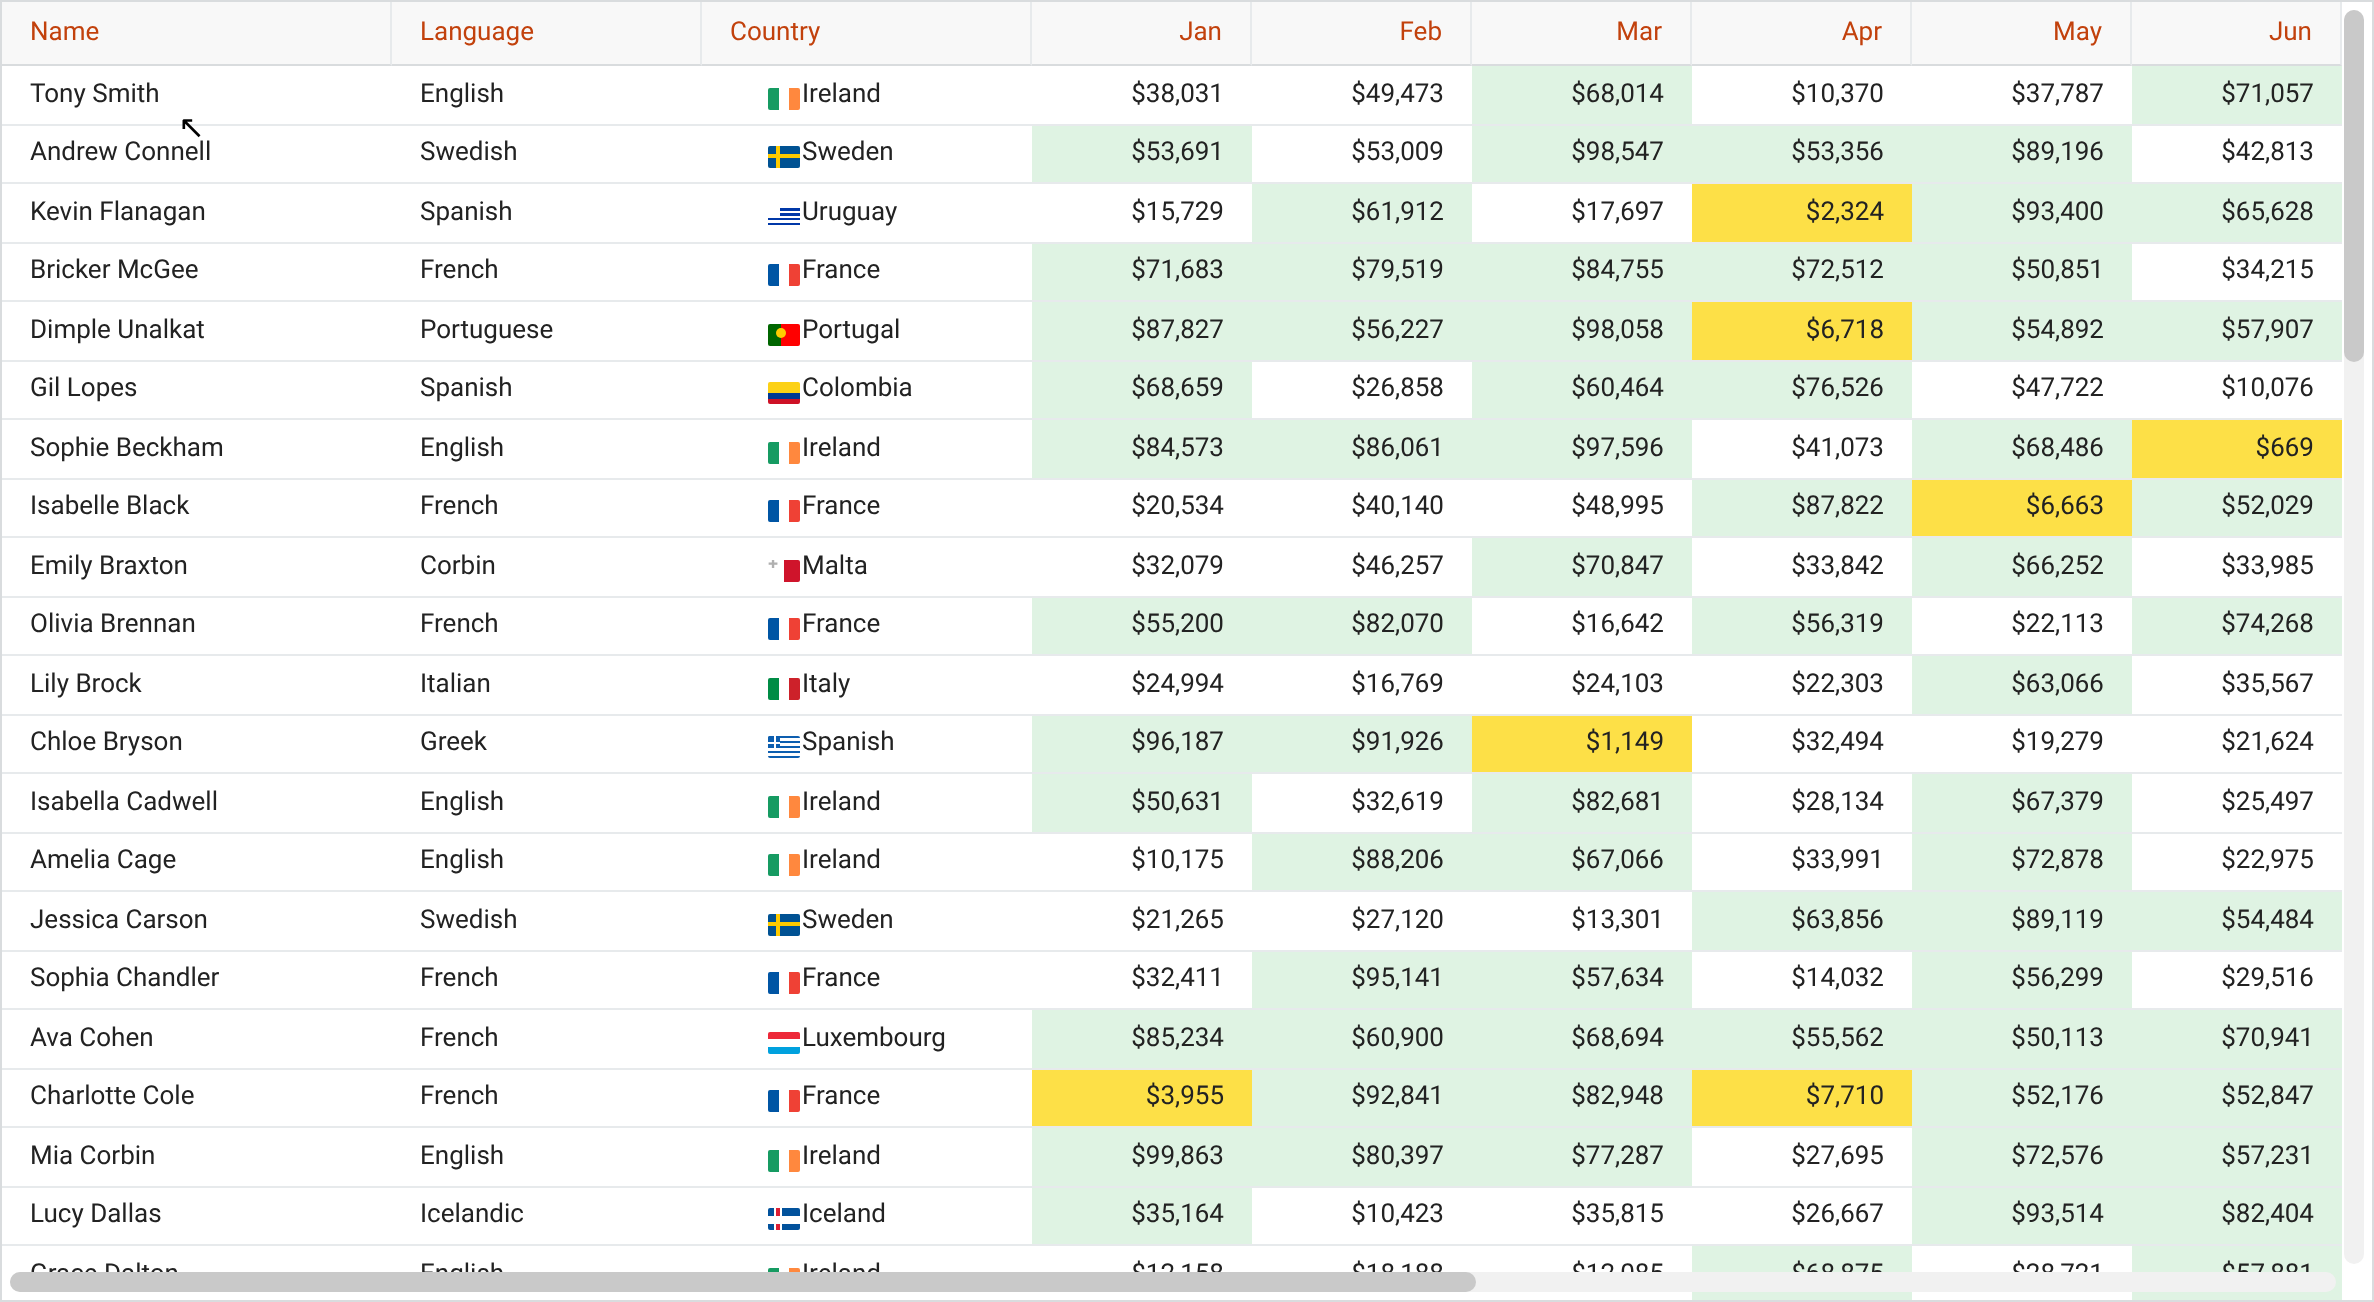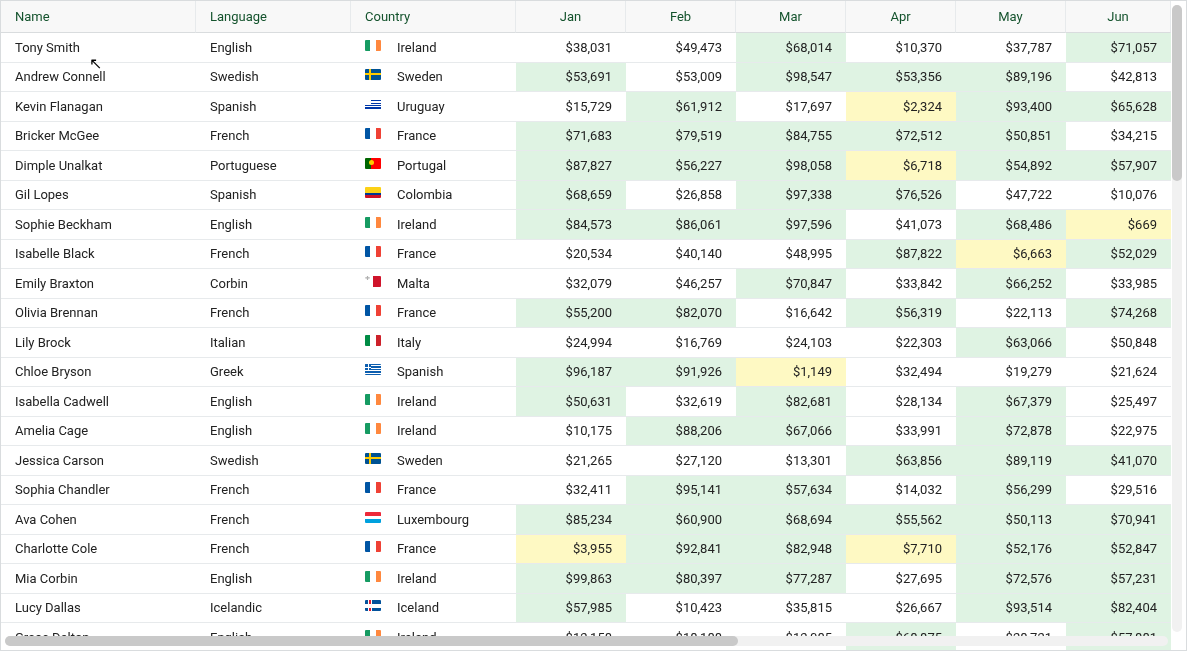--- a/index.html
+++ b/index.html
@@ -26,44 +26,44 @@
   table.grid {
     border-collapse: separate;
     border-spacing: 0;
     width: 1170px;
     table-layout: fixed;
   }
   thead th {
     position: sticky;
     top: 0;
     background: #f8f8f8;
-    color: #14532d;
+    color: #c2410c;
     font-weight: 400;
     text-align: left;
     padding: 8px 14px;
     border-bottom: 1px solid #d9dcde;
     border-right: 1px solid #e7eaec;
     white-space: nowrap;
     height: 32px;
   }
-  thead th.num { text-align: center; }
+  thead th.num { text-align: right; }
   tbody td {
     padding: 0 14px;
     height: 29.5px;
     border-bottom: 1px solid #e7eaec;
     white-space: nowrap;
     overflow: hidden;
     text-overflow: ellipsis;
     vertical-align: middle;
     background: #fff;
   }
   tbody td.num { text-align: right; font-variant-numeric: tabular-nums; }
   tbody td.hl-g { background: #dff3e3; }
-  tbody td.hl-r { background: #fef9c3; }
-  .flag-cell { display: flex; align-items: flex-start; gap: 16px; }
+  tbody td.hl-r { background: #fde047; }
+  .flag-cell { display: flex; align-items: flex-end; gap: 1px; margin-left: 19px; }
   .flag {
     width: 16px; height: 11px;
     display: inline-block;
     flex: none;
     background: #ccc;
     position: relative;
     overflow: hidden;
     border-radius: 1px;
   }
   
@@ -249,21 +249,21 @@
             <td><span>Gil Lopes</span></td>
             <td><span>Spanish</span></td>
             <td>
               <div class="flag-cell">
                 <span class="flag flag-colombia"></span>
                 <span>Colombia</span>
               </div>
             </td>
             <td class="num hl-g"><span>$68,659</span></td>
             <td class="num"><span>$26,858</span></td>
-            <td class="num hl-g"><span>$97,338</span></td>
+            <td class="num hl-g"><span>$60,464</span></td>
             <td class="num hl-g"><span>$76,526</span></td>
             <td class="num"><span>$47,722</span></td>
             <td class="num"><span>$10,076</span></td>
           </tr>
           <tr>
             <td><span>Sophie Beckham</span></td>
             <td><span>English</span></td>
             <td>
               <div class="flag-cell">
                 <span class="flag flag-ireland"></span>
@@ -332,21 +332,21 @@
               <div class="flag-cell">
                 <span class="flag flag-italy"></span>
                 <span>Italy</span>
               </div>
             </td>
             <td class="num"><span>$24,994</span></td>
             <td class="num"><span>$16,769</span></td>
             <td class="num"><span>$24,103</span></td>
             <td class="num"><span>$22,303</span></td>
             <td class="num hl-g"><span>$63,066</span></td>
-            <td class="num"><span>$50,848</span></td>
+            <td class="num"><span>$35,567</span></td>
           </tr>
           <tr>
             <td><span>Chloe Bryson</span></td>
             <td><span>Greek</span></td>
             <td>
               <div class="flag-cell">
                 <span class="flag flag-greece">
                   <span class="hcross"></span>
                 </span>
                 <span>Spanish</span>
@@ -398,21 +398,21 @@
               <div class="flag-cell">
                 <span class="flag flag-sweden"></span>
                 <span>Sweden</span>
               </div>
             </td>
             <td class="num"><span>$21,265</span></td>
             <td class="num"><span>$27,120</span></td>
             <td class="num"><span>$13,301</span></td>
             <td class="num hl-g"><span>$63,856</span></td>
             <td class="num hl-g"><span>$89,119</span></td>
-            <td class="num hl-g"><span>$41,070</span></td>
+            <td class="num hl-g"><span>$54,484</span></td>
           </tr>
           <tr>
             <td><span>Sophia Chandler</span></td>
             <td><span>French</span></td>
             <td>
               <div class="flag-cell">
                 <span class="flag flag-france"></span>
                 <span>France</span>
               </div>
             </td>
@@ -476,21 +476,21 @@
             <td><span>Icelandic</span></td>
             <td>
               <div class="flag-cell">
                 <span class="flag flag-iceland">
                   <span class="rc v"></span>
                   <span class="rc h"></span>
                 </span>
                 <span>Iceland</span>
               </div>
             </td>
-            <td class="num hl-g"><span>$57,985</span></td>
+            <td class="num hl-g"><span>$35,164</span></td>
             <td class="num"><span>$10,423</span></td>
             <td class="num"><span>$35,815</span></td>
             <td class="num"><span>$26,667</span></td>
             <td class="num hl-g"><span>$93,514</span></td>
             <td class="num hl-g"><span>$82,404</span></td>
           </tr>
           <tr>
             <td><span>Grace Dalton</span></td>
             <td><span>English</span></td>
             <td>

